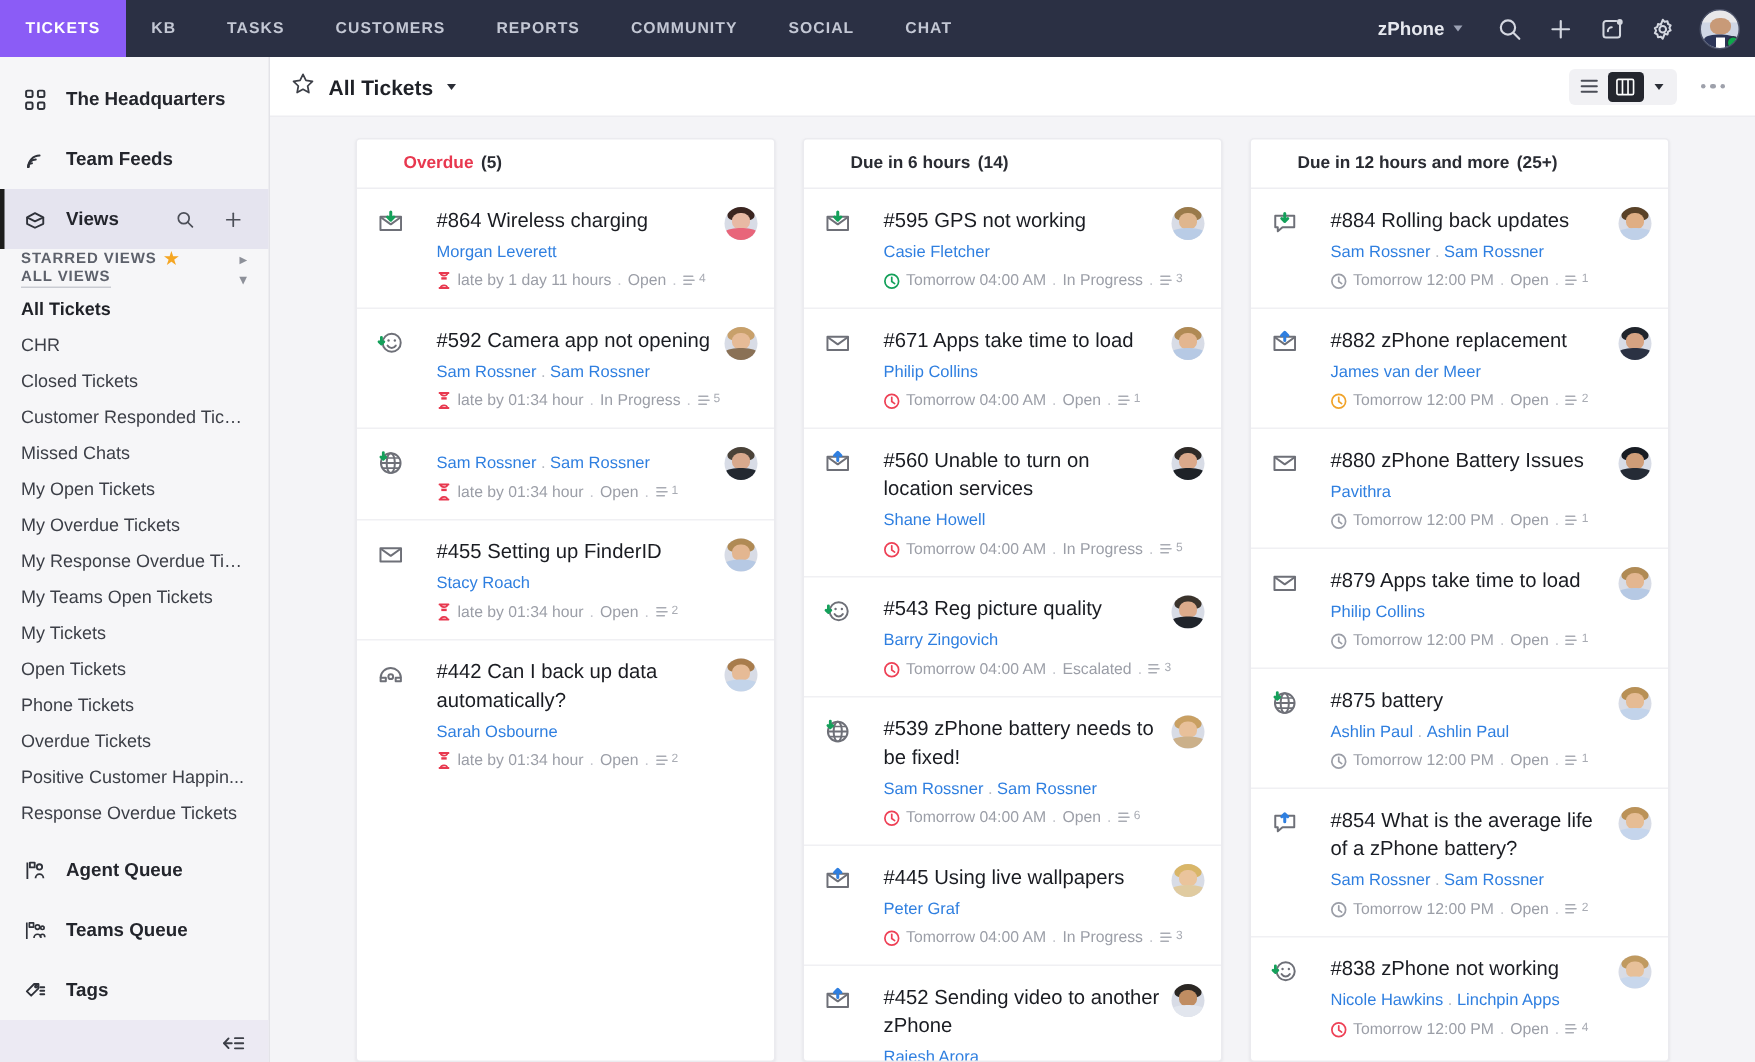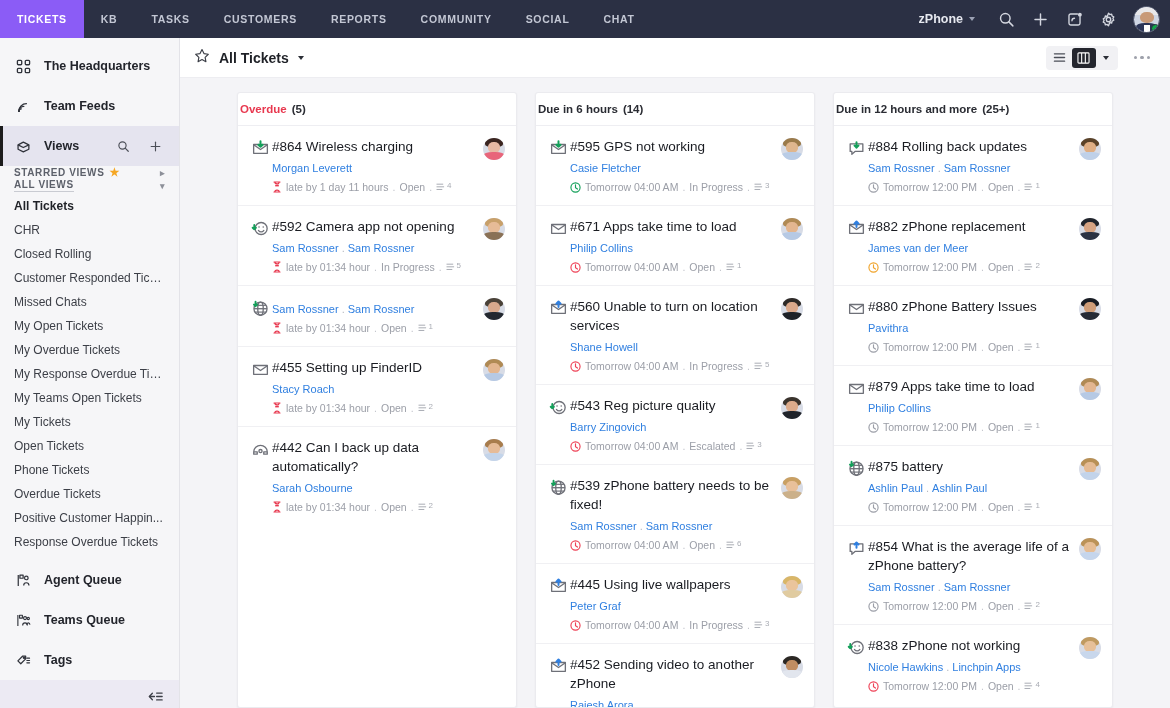--- a/index.html
+++ b/index.html
@@ -120,29 +120,29 @@
   .board {
     flex: 1; min-height: 0; display: flex; gap: 18px; padding: 14px 16px 0 57px;
     overflow: hidden;
   }
   .column {
     width: 280px; flex: 0 0 280px; background: #fff; border: 1px solid #ebebef;
     border-radius: 3px; display: flex; flex-direction: column; min-height: 0;
     box-shadow: 0 1px 2px rgba(20,20,40,.05);
   }
   .col-head {
-    height: 33px; display: flex; align-items: center; padding: 0 2px; gap: 5px;
+    height: 33px; display: flex; align-items: center; padding: 0 31px; gap: 5px;
     border-bottom: 1px solid #eeeef2; flex: 0 0 33px;
   }
   .col-head .nm { font-size: 11.5px; font-weight: bold; }
   .col-head .ct { font-size: 11.5px; font-weight: bold; color: #2a2c33; }
   .col-body { flex: 1; min-height: 0; overflow: hidden; }
 
   .card {
-    display: flex; padding: 11px 12px 12px 11px; gap: 1px;
+    display: flex; padding: 11px 12px 12px 11px; gap: 20px;
     border-bottom: 1px solid #f0f0f3; cursor: pointer; position: relative;
   }
   .card:last-child { border-bottom: none; }
   .ch-ic { flex: 0 0 22px; padding-top: 2px; display: flex; justify-content: center; }
   .card-main { flex: 1; min-width: 0; }
   .card-title {
     font-size: 13.5px; color: #1a1c22; line-height: 19px; font-weight: normal;
     padding-right: 26px;
   }
   .card-people { margin-top: 5px; font-size: 11px; line-height: 15px; }
@@ -278,21 +278,21 @@
     </div>
 
     <div class="side-sec">
       <span class="lbl-underline">ALL VIEWS</span>
       <span class="arrow">▾</span>
     </div>
 
     <div class="views-list" id="viewsList">
         <div class="view-item bold">All Tickets</div>
         <div class="view-item">CHR</div>
-        <div class="view-item">Closed Rolling</div>
+        <div class="view-item">Closed Tickets</div>
         <div class="view-item">Customer Responded Tick...</div>
         <div class="view-item">Missed Chats</div>
         <div class="view-item">My Open Tickets</div>
         <div class="view-item">My Overdue Tickets</div>
         <div class="view-item">My Response Overdue Tic...</div>
         <div class="view-item">My Teams Open Tickets</div>
         <div class="view-item">My Tickets</div>
         <div class="view-item">Open Tickets</div>
         <div class="view-item">Phone Tickets</div>
         <div class="view-item">Overdue Tickets</div>

